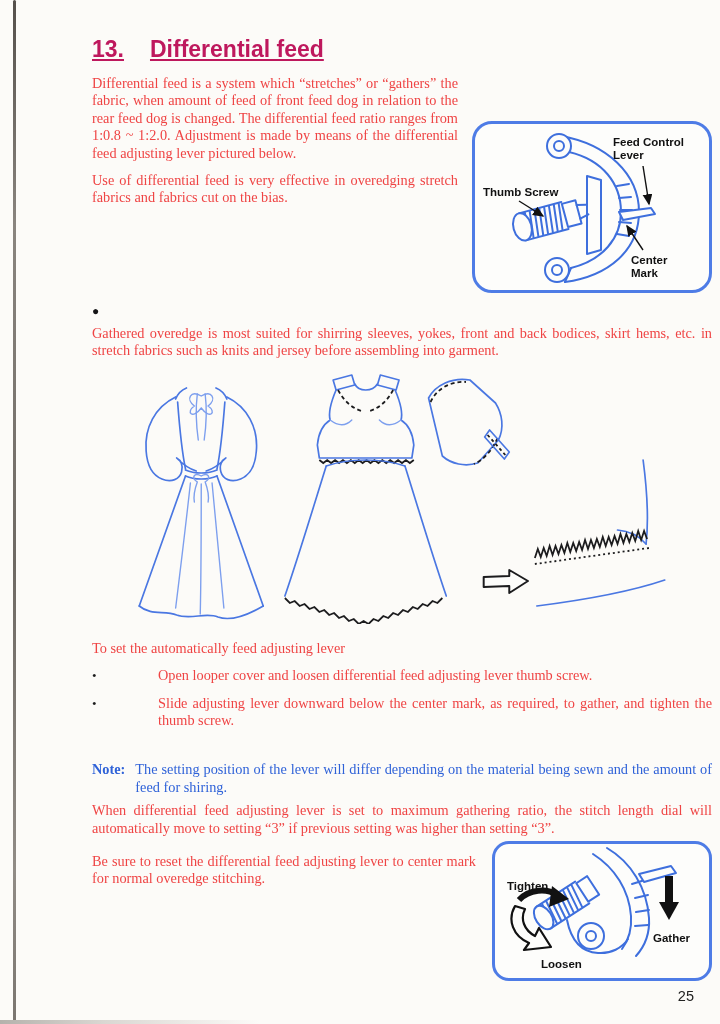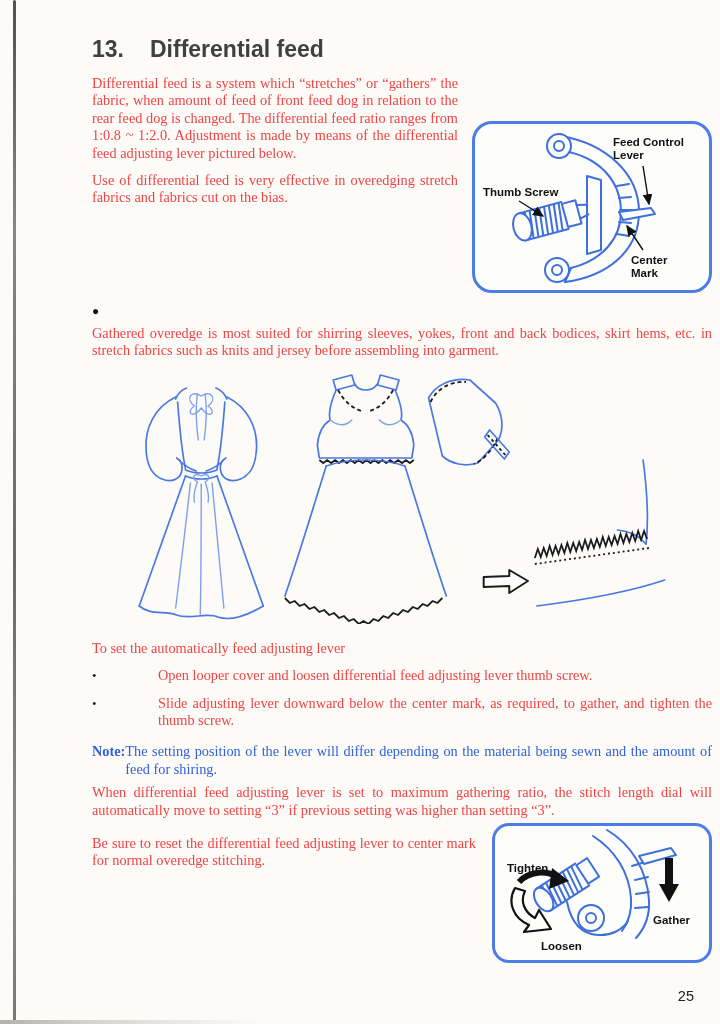--- a/index.html
+++ b/index.html
@@ -49,21 +49,21 @@
     font-weight:bold; font-size:15.5px; color:#141416; }
   .section-head .dot { font-size:12px; transform:translateY(-1px); }
 
   .illustration { position:relative; margin-top:8px; height:256px; }
 
   .bullet-row { display:flex; gap:12px; margin-top:10px; }
   .bullet-row .marker { width:10px; font-size:13px; color:#1b1b1d; flex:none;
     transform:translateY(1px); }
   .bullet-row .bullet-text { flex:1;margin-left:44px; }
 
-  .note-row { display:flex; margin-top:14px; }
+  .note-row { display:flex; gap:10px; margin-top:32px; }
   .note-label { flex:none; font-weight:bold; font-size:14.3px; line-height:17.4px; }
   .note-row, .note-row * { color:#2f62d8; }
 
   .page-number {
     position:absolute; right:26px; bottom:20px;
     font-family:"Liberation Sans", sans-serif; font-size:14.5px; color:#222;
   }
 
   svg text.anno { font-family:"Liberation Sans", sans-serif; font-weight:bold;
     font-size:11.5px; fill:#111; }
@@ -77,21 +77,21 @@
 </head>
 <body>
 
 <div class="page">
   <div class="scan-edge"></div>
   <div class="scan-line"></div>
   <div class="scan-bottom"></div>
 
   <div class="content">
 
-    <div class="title-row" style="color:#404040;">
+    <div class="title-row" style="color:#be185d;text-decoration:underline;">
       <span>13.</span>
       <span>Differential feed</span>
     </div>
 
     <div>
       <div class="figure-box fig1">
         <svg width="234" height="166" viewBox="0 0 234 166">
           <defs>
             <marker id="ah" markerWidth="9" markerHeight="9" refX="7" refY="3.5" orient="auto">
               <polygon points="0,0 8,3.5 0,7" fill="#111"></polygon>

